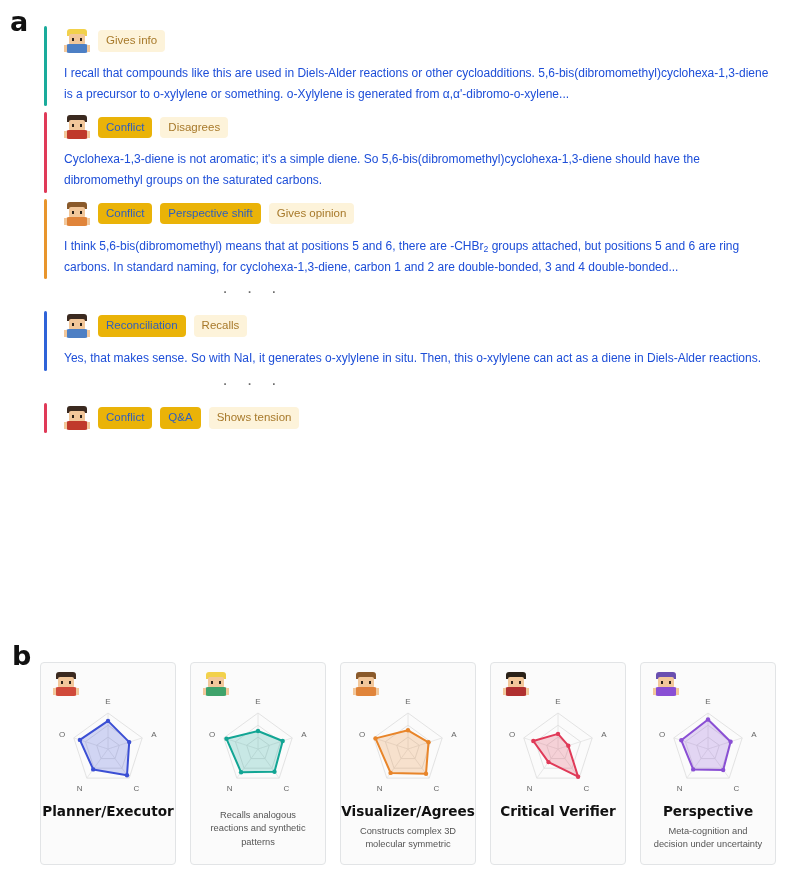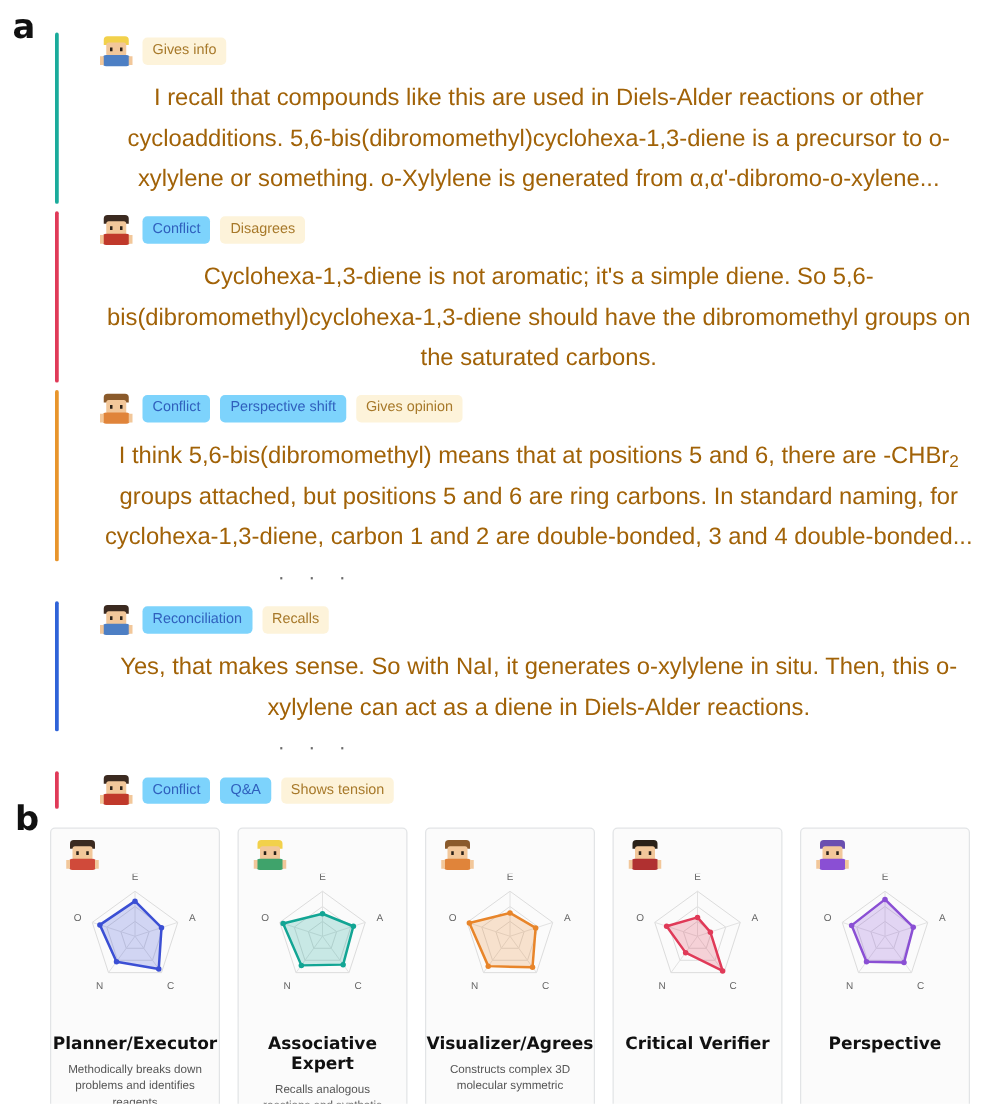--- a/index.html
+++ b/index.html
@@ -37,21 +37,21 @@
     display: flex;
     align-items: stretch;
     margin-bottom: 6px;
   }
   .turn-bar {
     width: 3px;
     border-radius: 2px;
     flex: 0 0 3px;
   }
   .turn-body {
-    padding-left: 33px;
+    padding-left: 17px;
     flex: 1 1 auto;
   }
   .turn-head {
     display: flex;
     align-items: center;
     gap: 8px;
     height: 30px;
   }
   .avatar {
     width: 26px;
@@ -87,31 +87,30 @@
 
   .tag {
     display: inline-block;
     font-size: 11.5px;
     line-height: 1;
     padding: 5px 8px 5px 8px;
     border-radius: 4px;
     white-space: nowrap;
     font-family: "Liberation Sans", sans-serif;
   }
-  .tag-blue  { background: #7dd3fc; color: #2f5fbd; }
+  .tag-blue  { background: #eab308; color: #2f5fbd; }
   .tag-amber { background: #fdf3da; color: #a7792a; }
 
   .turn-text {
-    font-size: 19px;
+    font-size: 12px;
     line-height: 1.72;
-    color: #a16207;
+    color: #1d4ed8;
     padding-top: 7px;
     padding-bottom: 2px;
     max-width: 715px;
-    text-align: center;
   }
   .sub { font-size: 0.72em; vertical-align: -0.25em; }
 
   .ellipsis {
     text-align: center;
     letter-spacing: 7px;
     color: #6b6b6b;
     font-size: 17px;
     height: 20px;
     line-height: 14px;
@@ -149,22 +148,22 @@
   }
   .radar-wrap {
     width: 124px;
     height: 104px;
     margin-top: 2px;
   }
   .card-title {
     font-size: 13.6px;
     font-weight: bold;
     color: #111;
-    text-align: center;
-    margin-top: 24px;
+    text-align: left;
+    margin-top: 0;
     font-family: "DejaVu Sans", sans-serif;
   }
   .card-desc {
     font-size: 9.3px;
     color: #555;
     text-align: center;
     line-height: 1.45;
     margin-top: 6px;
     padding: 0 4px;
   }
@@ -303,21 +302,20 @@
           <circle cx="81.0" cy="76.2" r="2.2" fill="#3b4fd4"></circle>
           <circle cx="47.2" cy="70.4" r="2.2" fill="#3b4fd4"></circle>
           <circle cx="33.9" cy="40.9" r="2.2" fill="#3b4fd4"></circle>
           <text x="62.0" y="4.8" font-size="8" fill="#666" text-anchor="middle" font-family="Liberation Sans, sans-serif">E</text>
           <text x="107.9" y="38.1" font-size="8" fill="#666" text-anchor="middle" font-family="Liberation Sans, sans-serif">A</text>
           <text x="90.4" y="92.0" font-size="8" fill="#666" text-anchor="middle" font-family="Liberation Sans, sans-serif">C</text>
           <text x="33.6" y="92.0" font-size="8" fill="#666" text-anchor="middle" font-family="Liberation Sans, sans-serif">N</text>
           <text x="16.1" y="38.1" font-size="8" fill="#666" text-anchor="middle" font-family="Liberation Sans, sans-serif">O</text>
         </svg></div>
       <div class="card-title">Planner/Executor</div>
-      <div class="card-desc">Methodically breaks down problems and identifies reagents</div>
     </div>
     <div class="card">
       <div class="card-avatar-row">
         <div class="avatar">
           <div class="av-hair" style="background:#f2d14b"></div>
           <div class="av-face"></div>
           <div class="av-eye-l"></div>
           <div class="av-eye-r"></div>
           <div class="av-body" style="background:#3fa36b"></div>
           <div class="av-arm-l"></div>
@@ -338,21 +336,20 @@
           <circle cx="86.7" cy="42.0" r="2.2" fill="#12a594"></circle>
           <circle cx="78.5" cy="72.7" r="2.2" fill="#12a594"></circle>
           <circle cx="45.1" cy="73.3" r="2.2" fill="#12a594"></circle>
           <circle cx="30.5" cy="39.8" r="2.2" fill="#12a594"></circle>
           <text x="62.0" y="4.8" font-size="8" fill="#666" text-anchor="middle" font-family="Liberation Sans, sans-serif">E</text>
           <text x="107.9" y="38.1" font-size="8" fill="#666" text-anchor="middle" font-family="Liberation Sans, sans-serif">A</text>
           <text x="90.4" y="92.0" font-size="8" fill="#666" text-anchor="middle" font-family="Liberation Sans, sans-serif">C</text>
           <text x="33.6" y="92.0" font-size="8" fill="#666" text-anchor="middle" font-family="Liberation Sans, sans-serif">N</text>
           <text x="16.1" y="38.1" font-size="8" fill="#666" text-anchor="middle" font-family="Liberation Sans, sans-serif">O</text>
         </svg></div>
-      <div class="card-title">Associative Expert</div>
       <div class="card-desc">Recalls analogous reactions and synthetic patterns</div>
     </div>
     <div class="card">
       <div class="card-avatar-row">
         <div class="avatar">
           <div class="av-hair" style="background:#8a5a2b"></div>
           <div class="av-face"></div>
           <div class="av-eye-l"></div>
           <div class="av-eye-r"></div>
           <div class="av-body" style="background:#e0843a"></div>
@@ -446,14 +443,15 @@
           <circle cx="77.2" cy="71.0" r="2.2" fill="#8a4fd4"></circle>
           <circle cx="47.2" cy="70.4" r="2.2" fill="#8a4fd4"></circle>
           <circle cx="35.3" cy="41.3" r="2.2" fill="#8a4fd4"></circle>
           <text x="62.0" y="4.8" font-size="8" fill="#666" text-anchor="middle" font-family="Liberation Sans, sans-serif">E</text>
           <text x="107.9" y="38.1" font-size="8" fill="#666" text-anchor="middle" font-family="Liberation Sans, sans-serif">A</text>
           <text x="90.4" y="92.0" font-size="8" fill="#666" text-anchor="middle" font-family="Liberation Sans, sans-serif">C</text>
           <text x="33.6" y="92.0" font-size="8" fill="#666" text-anchor="middle" font-family="Liberation Sans, sans-serif">N</text>
           <text x="16.1" y="38.1" font-size="8" fill="#666" text-anchor="middle" font-family="Liberation Sans, sans-serif">O</text>
         </svg></div>
       <div class="card-title">Perspective</div>
+      <div class="card-desc">Meta-cognition and decision under uncertainty</div>
     </div>
   </div>
 
 </body></html>

